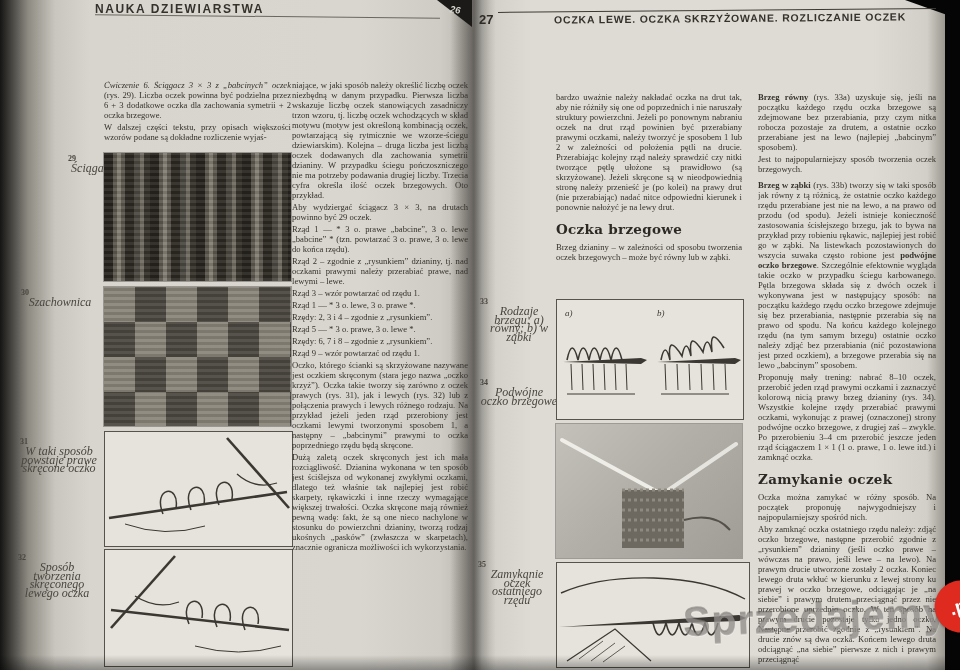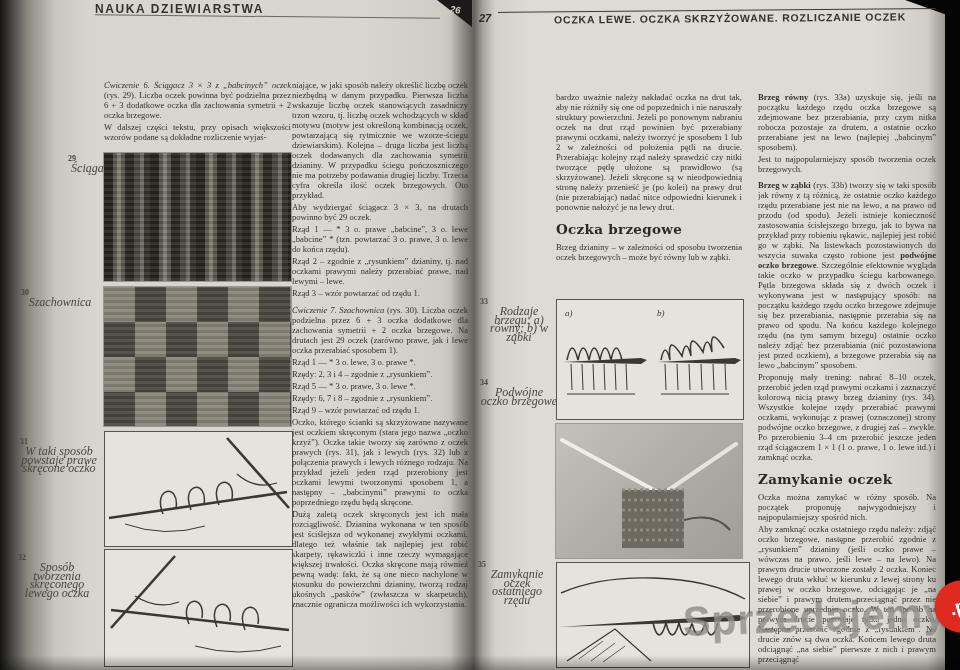--- a/index.html
+++ b/index.html
@@ -24,21 +24,21 @@
   .bottom-shade{position:absolute;left:0;top:655px;width:960px;height:15px;
     background:linear-gradient(180deg,rgba(0,0,0,0),rgba(0,0,0,.35));}
   
   .lp-header{position:absolute;left:95px;top:2px;width:360px;font-family:"Liberation Sans",sans-serif;
     font-size:12px;letter-spacing:1.6px;color:#35322e;font-weight:bold;}
   .lp-rule{position:absolute;left:95px;top:16px;width:345px;border-top:1px solid #6a675f;transform:rotate(.6deg);}
   .lp-wedge{position:absolute;left:437px;top:0;width:35px;height:27px;background:#1b1a18;clip-path:polygon(0 0,100% 0,100% 100%);}
   .lp-pagenum{position:absolute;left:450px;top:4px;color:#d8d5ce;font-family:"Liberation Sans",sans-serif;
     font-size:9.5px;font-weight:bold;font-style:italic;transform:rotate(8deg);}
   .rp-rule{position:absolute;left:498px;top:10px;width:438px;border-top:1.2px solid #3c3935;transform:rotate(-.5deg);}
-  .rp-pagenum{position:absolute;left:479px;top:12px;font-family:"Liberation Sans",sans-serif;font-size:11px;font-weight:bold;color:#2e2b27;font-style:italic;}
+  .rp-pagenum{position:absolute;left:479px;top:12px;font-family:"Liberation Sans",sans-serif;font-size:13px;font-weight:bold;color:#2e2b27;}
   .rp-header{position:absolute;left:520px;top:12px;width:420px;text-align:center;font-family:"Liberation Sans",sans-serif;
     font-size:10.5px;font-weight:bold;letter-spacing:.8px;color:#35322e;transform:rotate(-.5deg);}
   
   .pcol{position:absolute;overflow:hidden;}
   .pcol p{margin:0 0 2px 0;text-align:justify;font-size:8.6px;line-height:10px;color:#34312c;}
   .pcol p .lead{font-style:italic;}
   .pcol p .lead-b{font-weight:bold;font-style:normal;}
   .h-serif{font-family:"DejaVu Serif",serif;font-weight:bold;font-size:13.5px;color:#2c2925;margin:9px 0 5px 0;letter-spacing:.3px;}
   
   .cap{position:absolute;width:78px;color:#49453f;}
@@ -143,21 +143,20 @@
     <path d="M90 96 q 44 12 86 0" fill="none" stroke="#3b3833" stroke-width="1"></path>
   </svg>
 </div>
 
 <div class="pcol" style="left:292px;top:80px;width:176px;height:588px;">
   <p><span class="lead"></span><span>niające, w jaki sposób należy określić liczbę oczek niezbędną w danym przypadku. Pierwsza liczba wskazuje liczbę oczek stanowiących zasadniczy trzon wzoru, tj. liczbę oczek wchodzących w skład motywu (motyw jest określoną kombinacją oczek, powtarzającą się rytmicznie we wzorze-ściegu dziewiarskim). Kolejna – druga liczba jest liczbą oczek dodawanych dla zachowania symetrii dzianiny. W przypadku ściegu pończoszniczego nie ma potrzeby podawania drugiej liczby. Trzecia cyfra określa ilość oczek brzegowych. Oto przykład.</span></p>
   <p><span>Aby wydziergać ściągacz 3 × 3, na drutach powinno być 29 oczek.</span></p>
   <p><span>Rząd 1 — * 3 o. prawe „babcine”, 3 o. lewe „babcine” * (tzn. powtarzać 3 o. prawe, 3 o. lewe do końca rzędu).</span></p>
   <p><span>Rząd 2 – zgodnie z „rysunkiem” dzianiny, tj. nad oczkami prawymi należy przerabiać prawe, nad lewymi – lewe.</span></p>
   <p><span>Rząd 3 – wzór powtarzać od rzędu 1.</span></p>
-  <p style="margin-top:7px;"><span class="lead">Ćwiczenie 7. Szachownica</span><span> (rys. 30). Liczba oczek podzielna przez 6 + 3 oczka dodatkowe dla zachowania symetrii + 2 oczka brzegowe. Na drutach jest 29 oczek (zarówno prawe, jak i lewe oczka przerabiać sposobem 1).</span></p>
   <p><span>Rząd 1 — * 3 o. lewe, 3 o. prawe *.</span></p>
   <p><span>Rzędy: 2, 3 i 4 – zgodnie z „rysunkiem”.</span></p>
   <p><span>Rząd 5 — * 3 o. prawe, 3 o. lewe *.</span></p>
   <p><span>Rzędy: 6, 7 i 8 – zgodnie z „rysunkiem”.</span></p>
   <p><span>Rząd 9 – wzór powtarzać od rzędu 1.</span></p>
   <p><span>Oczko, którego ścianki są skrzyżowane nazywane jest oczkiem skręconym (stara jego nazwa „oczko krzyż”). Oczka takie tworzy się zarówno z oczek prawych (rys. 31), jak i lewych (rys. 32) lub z połączenia prawych i lewych różnego rodzaju. Na przykład jeżeli jeden rząd przerobiony jest oczkami lewymi tworzonymi sposobem 1, a następny – „babcinymi” prawymi to oczka poprzedniego rzędu będą skręcone.</span></p>
   <p><span>Dużą zaletą oczek skręconych jest ich mała rozciągliwość. Dzianina wykonana w ten sposób jest ściślejsza od wykonanej zwykłymi oczkami, dlatego też właśnie tak najlepiej jest robić skarpety, rękawiczki i inne rzeczy wymagające większej trwałości. Oczka skręcone mają również pewną wadę: fakt, że są one nieco nachylone w stosunku do powierzchni dzianiny, tworzą rodzaj ukośnych „pasków” (zwłaszcza w skarpetach), znacznie ogranicza możliwości ich wykorzystania.</span></p>
 
 </div>
 

